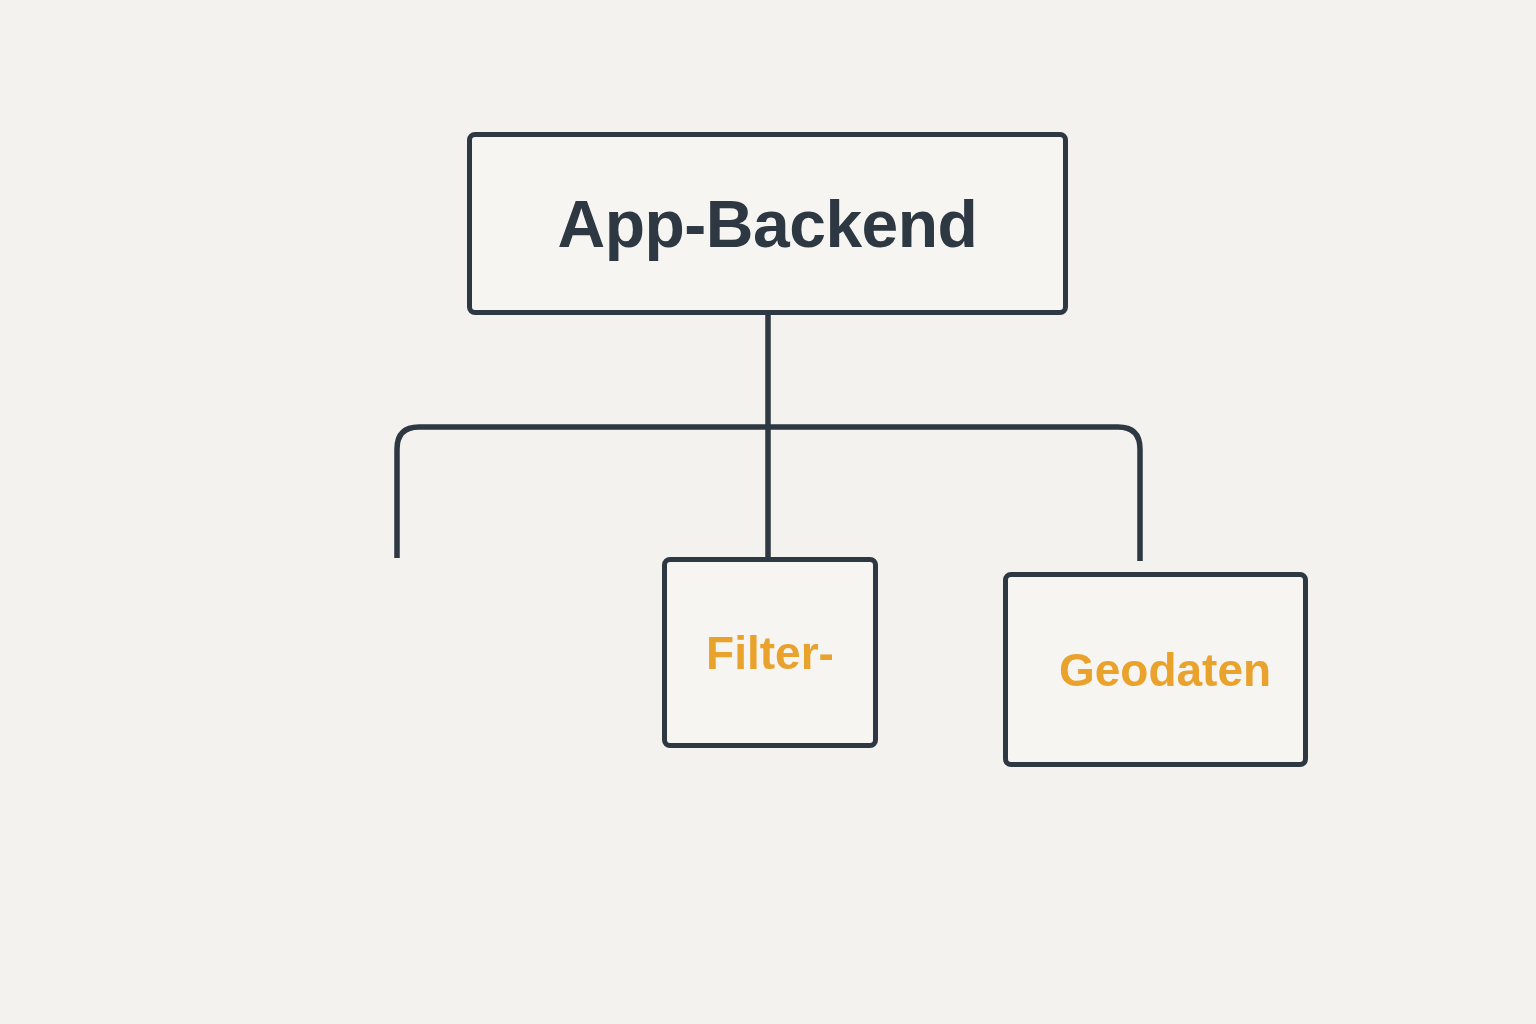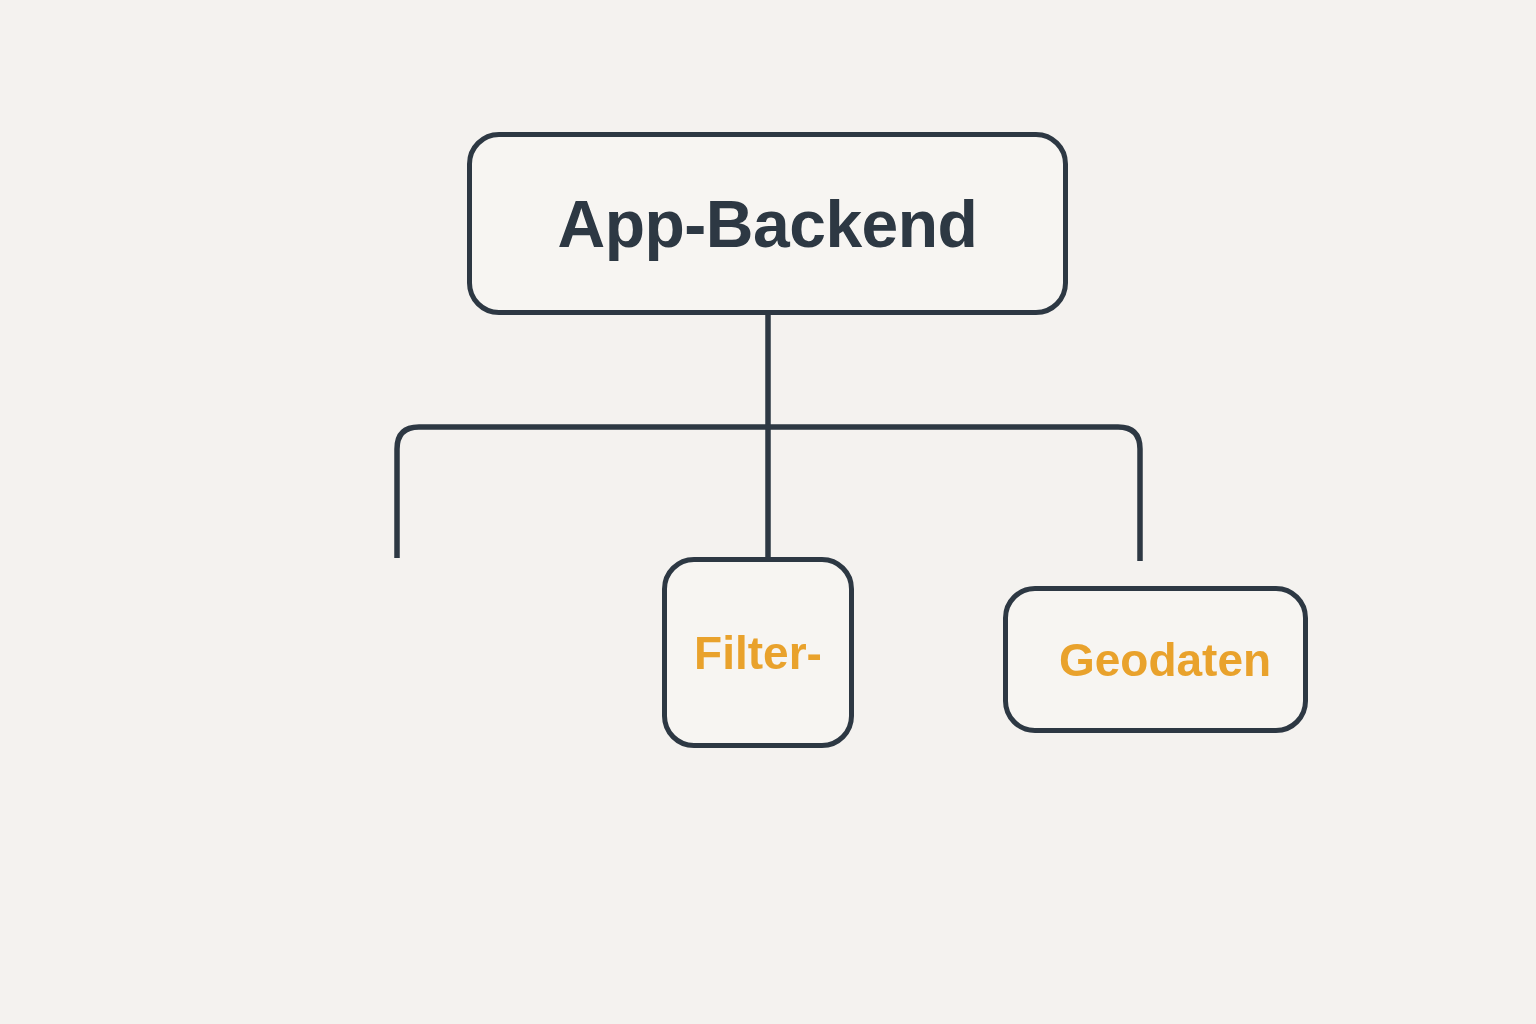--- a/index.html
+++ b/index.html
@@ -23,21 +23,21 @@
     top: 0;
     width: 1536px;
     height: 1024px;
     z-index: 1;
   }
   .node {
     position: absolute;
     box-sizing: border-box;
     background: #f7f5f2;
     border: 5px solid #2d3843;
-    border-radius: 32px;
+    border-radius: 8px;
     display: flex;
     flex-direction: column;
     align-items: center;
     justify-content: center;
     text-align: center;
     z-index: 2;
   }
   .node-root {
     left: 467px;
     top: 132px;
@@ -61,29 +61,29 @@
   }
   .node-child-1 {
     left: 196px;
     top: 555px;
     width: 392px;
     height: 193px;
   }
   .node-child-2 {
     left: 662px;
     top: 557px;
-    width: 192px;
+    width: 216px;
     height: 191px;
     text-align: center;
   }
   .node-child-3 {
     left: 1003px;
-    top: 586px;
+    top: 572px;
     width: 305px;
-    height: 147px;
+    height: 195px;
     padding-left: 19px;
   }
 </style>
 </head>
 <body>
 
 <div class="canvas">
 
   <svg class="connectors" viewBox="0 0 1536 1024" xmlns="http://www.w3.org/2000/svg" aria-hidden="true">
 

